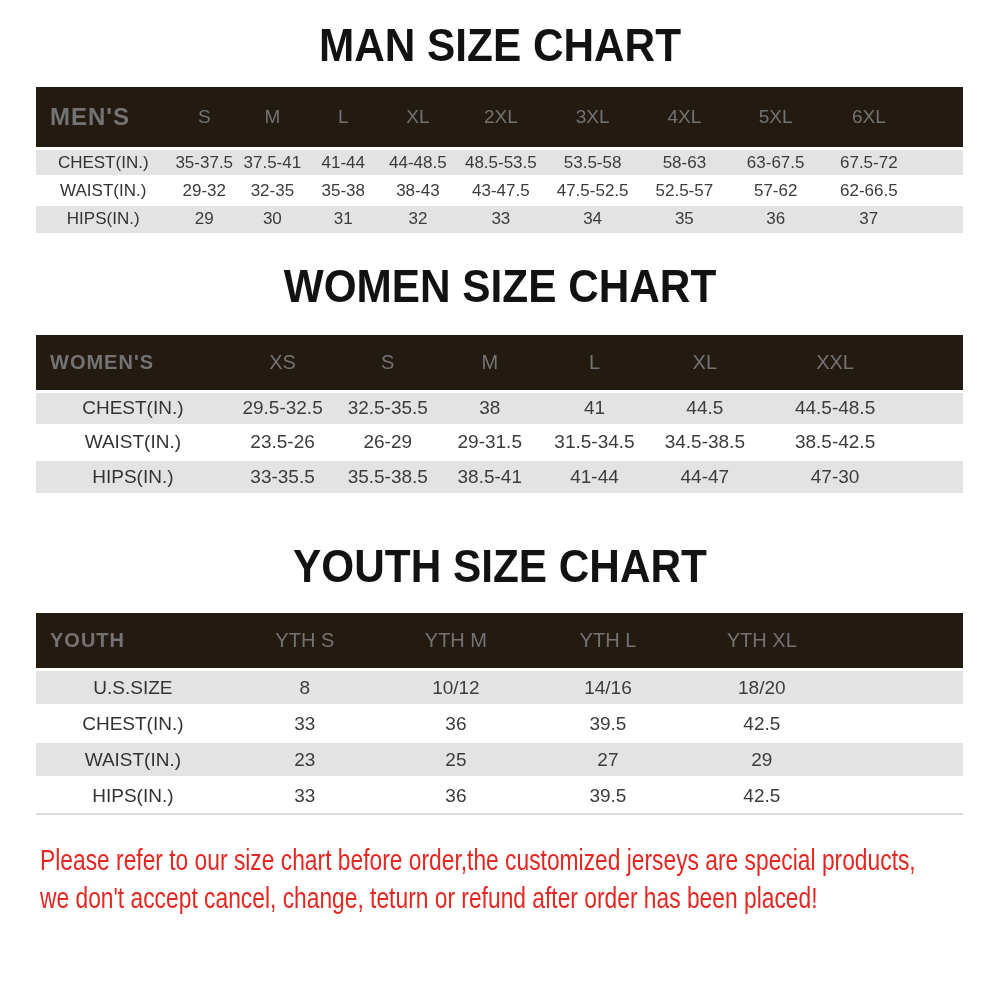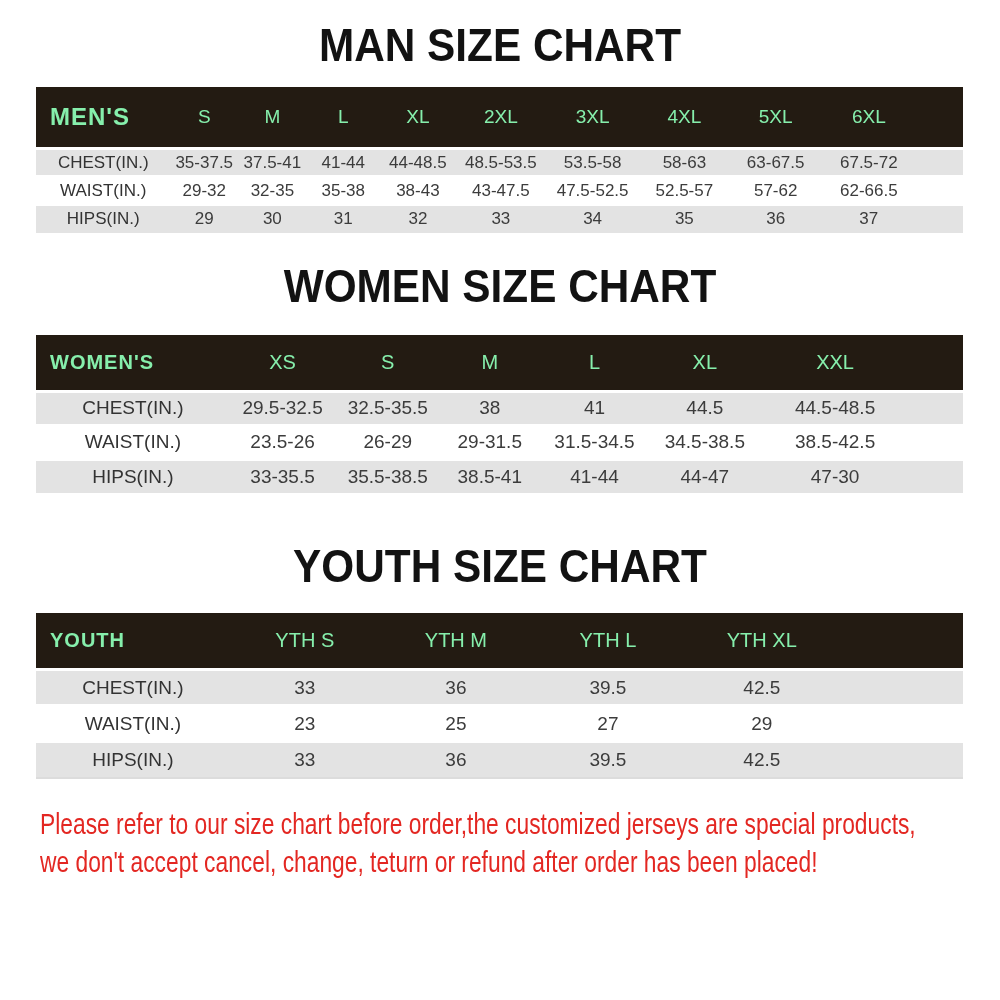--- a/index.html
+++ b/index.html
@@ -35,21 +35,21 @@
   #youth-heading{margin-top:50px;}
 
   table.size-table{
     width:927px;margin-left:36px;border-collapse:collapse;table-layout:fixed;
   }
   #men-table{margin-top:19px;}
   #women-table{margin-top:26px;}
   #youth-table{margin-top:24px;border-bottom:2px solid #dcdcdc;}
 
   thead th{
-    background:var(--header-black);color:#86efac;font-weight:400;
+    background:var(--header-black);color:#737373;font-weight:400;
     text-align:center;padding:16px;white-space:nowrap;
   }
   thead th.label{
     text-align:left;padding-left:14px;font-weight:700;letter-spacing:1px;
   }
   #men-table thead th{height:40px;font-size:19px;}
   #men-table thead th.label{font-size:24px;}
   #women-table thead th,#youth-table thead th{height:54px;font-size:20px;}
   #women-table thead th.label,#youth-table thead th.label{font-size:20px;}
 
@@ -227,20 +227,28 @@
             <th class="label">YOUTH</th>
             <th>YTH S</th>
             <th>YTH M</th>
             <th>YTH L</th>
             <th>YTH XL</th>
             <th class="spacer"></th>
           </tr>
         </thead>
         <tbody>
           <tr>
+            <td class="rowlabel">U.S.SIZE</td>
+            <td>8</td>
+            <td>10/12</td>
+            <td>14/16</td>
+            <td>18/20</td>
+            <td class="spacer"></td>
+          </tr>
+          <tr>
             <td class="rowlabel">CHEST(IN.)</td>
             <td>33</td>
             <td>36</td>
             <td>39.5</td>
             <td>42.5</td>
             <td class="spacer"></td>
           </tr>
           <tr>
             <td class="rowlabel">WAIST(IN.)</td>
             <td>23</td>

